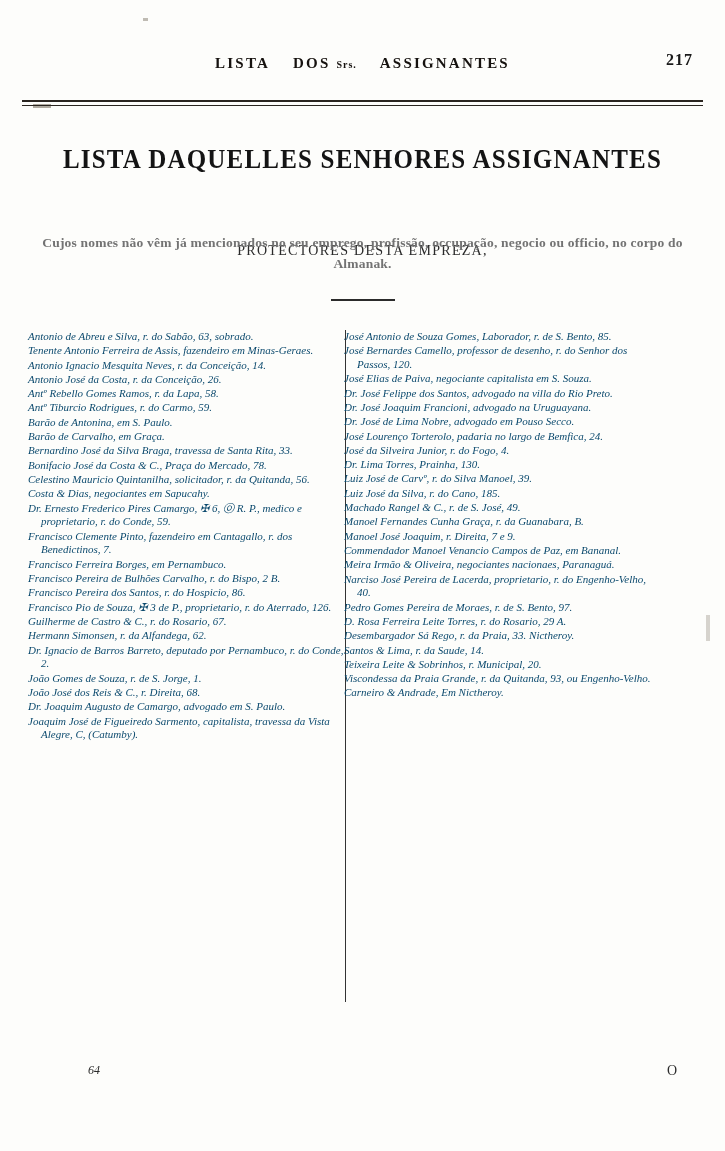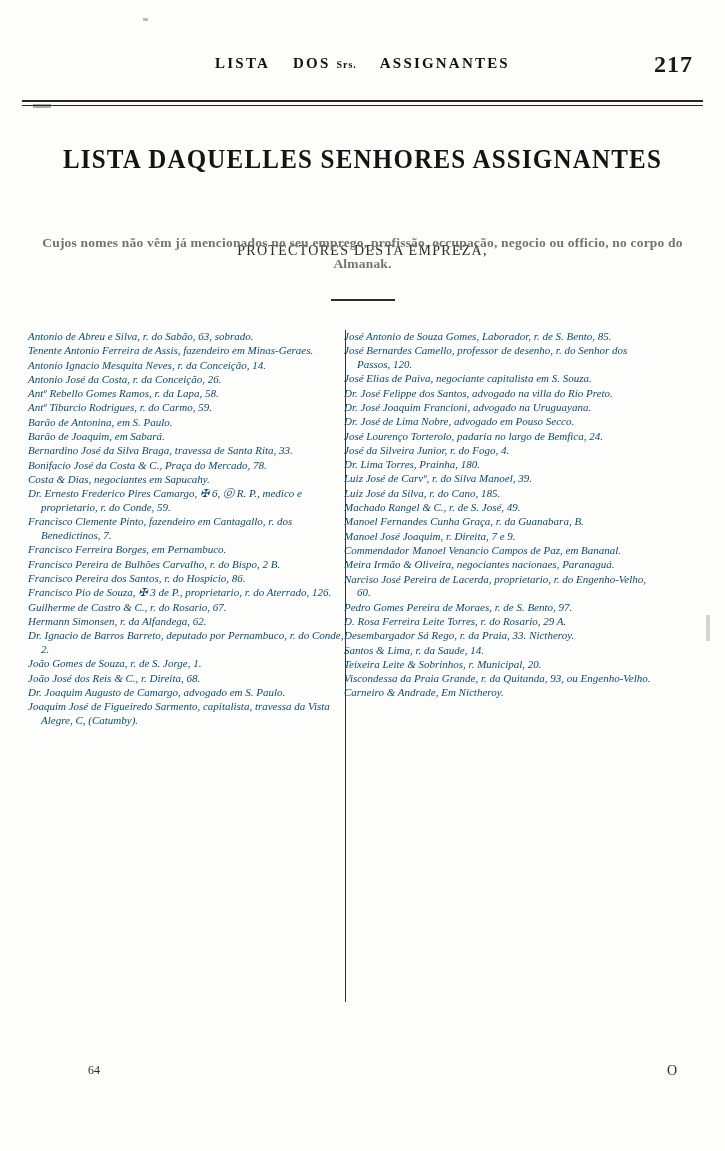--- a/index.html
+++ b/index.html
@@ -41,21 +41,21 @@
     color: #16120f;
   }
   .running-head .rh-title .small {
     font-size: 10px;
     letter-spacing: 1px;
   }
   .running-head .rh-page {
     position: absolute;
     right: 32px;
     top: -4px;
-    font-size: 24px;
+    font-size: 16px;
     font-weight: bold;
     letter-spacing: 1px;
     color: #1a1a1a;
   }
 
   
   .rule-top {
     position: absolute;
     top: 100px;
     left: 22px;
@@ -147,20 +147,21 @@
     text-indent: -13px;
   }
 
   
   .sig-left {
     position: absolute;
     left: 88px;
     top: 1063px;
     font-size: 12px;
     color: #2b2b2b;
+    font-style: italic;
   }
   .sig-right {
     position: absolute;
     right: 48px;
     top: 1063px;
     font-size: 14px;
     color: #2b2b2b;
   }
 
   
@@ -205,23 +206,24 @@
     <div class="col-divider"></div>
 
     <div class="col col-left">
       <p class="entry">Antonio de Abreu e Silva, r. do Sabão, 63, sobrado.</p>
       <p class="entry">Tenente Antonio Ferreira de Assis, fazendeiro em Minas-Geraes.</p>
       <p class="entry">Antonio Ignacio Mesquita Neves, r. da Conceição, 14.</p>
       <p class="entry">Antonio José da Costa, r. da Conceição, 26.</p>
       <p class="entry">Antº Rebello Gomes Ramos, r. da Lapa, 58.</p>
       <p class="entry">Antº Tiburcio Rodrigues, r. do Carmo, 59.</p>
       <p class="entry">Barão de Antonina, em S. Paulo.</p>
-      <p class="entry">Barão de Joaquim, em Sabará.</p>
+      <p class="entry">Barão de Carvalho, em Graça.</p>
       <p class="entry">Bernardino José da Silva Braga, travessa de Santa Rita, 33.</p>
       <p class="entry">Bonifacio José da Costa &amp; C., Praça do Mercado, 78.</p>
+      <p class="entry">Celestino Mauricio Quintanilha, solicitador, r. da Quitanda, 56.</p>
       <p class="entry">Costa &amp; Dias, negociantes em Sapucahy.</p>
       <p class="entry">Dr. Ernesto Frederico Pires Camargo, ✠ 6, ⓞ R. P., medico e proprietario, r. do Conde, 59.</p>
       <p class="entry">Francisco Clemente Pinto, fazendeiro em Cantagallo, r. dos Benedictinos, 7.</p>
       <p class="entry">Francisco Ferreira Borges, em Pernambuco.</p>
       <p class="entry">Francisco Pereira de Bulhões Carvalho, r. do Bispo, 2 B.</p>
       <p class="entry">Francisco Pereira dos Santos, r. do Hospicio, 86.</p>
       <p class="entry">Francisco Pio de Souza, ✠ 3 de P., proprietario, r. do Aterrado, 126.</p>
       <p class="entry">Guilherme de Castro &amp; C., r. do Rosario, 67.</p>
       <p class="entry">Hermann Simonsen, r. da Alfandega, 62.</p>
       <p class="entry">Dr. Ignacio de Barros Barreto, deputado por Pernambuco, r. do Conde, 2.</p>
@@ -233,29 +235,29 @@
 
     <div class="col col-right">
       <p class="entry">José Antonio de Souza Gomes, Laborador, r. de S. Bento, 85.</p>
       <p class="entry">José Bernardes Camello, professor de desenho, r. do Senhor dos Passos, 120.</p>
       <p class="entry">José Elias de Paiva, negociante capitalista em S. Souza.</p>
       <p class="entry">Dr. José Felippe dos Santos, advogado na villa do Rio Preto.</p>
       <p class="entry">Dr. José Joaquim Francioni, advogado na Uruguayana.</p>
       <p class="entry">Dr. José de Lima Nobre, advogado em Pouso Secco.</p>
       <p class="entry">José Lourenço Torterolo, padaria no largo de Bemfica, 24.</p>
       <p class="entry">José da Silveira Junior, r. do Fogo, 4.</p>
-      <p class="entry">Dr. Lima Torres, Prainha, 180.</p>
+      <p class="entry">Dr. Lima Torres, Prainha, 130.</p>
       <p class="entry">Luiz José de Carvº, r. do Silva Manoel, 39.</p>
       <p class="entry">Luiz José da Silva, r. do Cano, 185.</p>
       <p class="entry">Machado Rangel &amp; C., r. de S. José, 49.</p>
       <p class="entry">Manoel Fernandes Cunha Graça, r. da Guanabara, B.</p>
       <p class="entry">Manoel José Joaquim, r. Direita, 7 e 9.</p>
       <p class="entry">Commendador Manoel Venancio Campos de Paz, em Bananal.</p>
       <p class="entry">Meira Irmão &amp; Oliveira, negociantes nacionaes, Paranaguá.</p>
-      <p class="entry">Narciso José Pereira de Lacerda, proprietario, r. do Engenho-Velho, 60.</p>
+      <p class="entry">Narciso José Pereira de Lacerda, proprietario, r. do Engenho-Velho, 40.</p>
       <p class="entry">Pedro Gomes Pereira de Moraes, r. de S. Bento, 97.</p>
       <p class="entry">D. Rosa Ferreira Leite Torres, r. do Rosario, 29 A.</p>
       <p class="entry">Desembargador Sá Rego, r. da Praia, 33. Nictheroy.</p>
       <p class="entry">Santos &amp; Lima, r. da Saude, 14.</p>
       <p class="entry">Teixeira Leite &amp; Sobrinhos, r. Municipal, 20.</p>
       <p class="entry">Viscondessa da Praia Grande, r. da Quitanda, 93, ou Engenho-Velho.</p>
       <p class="entry">Carneiro &amp; Andrade, Em Nictheroy.</p>
     </div>
   </div>
 

